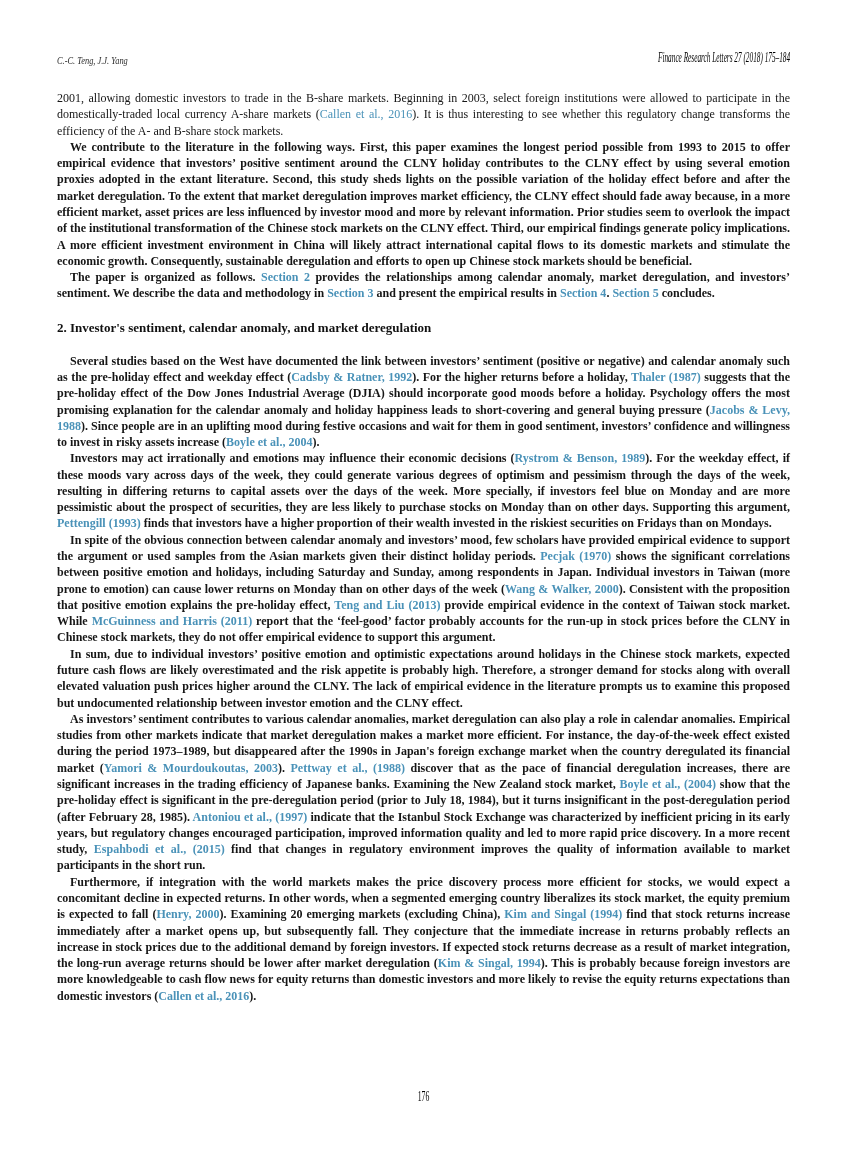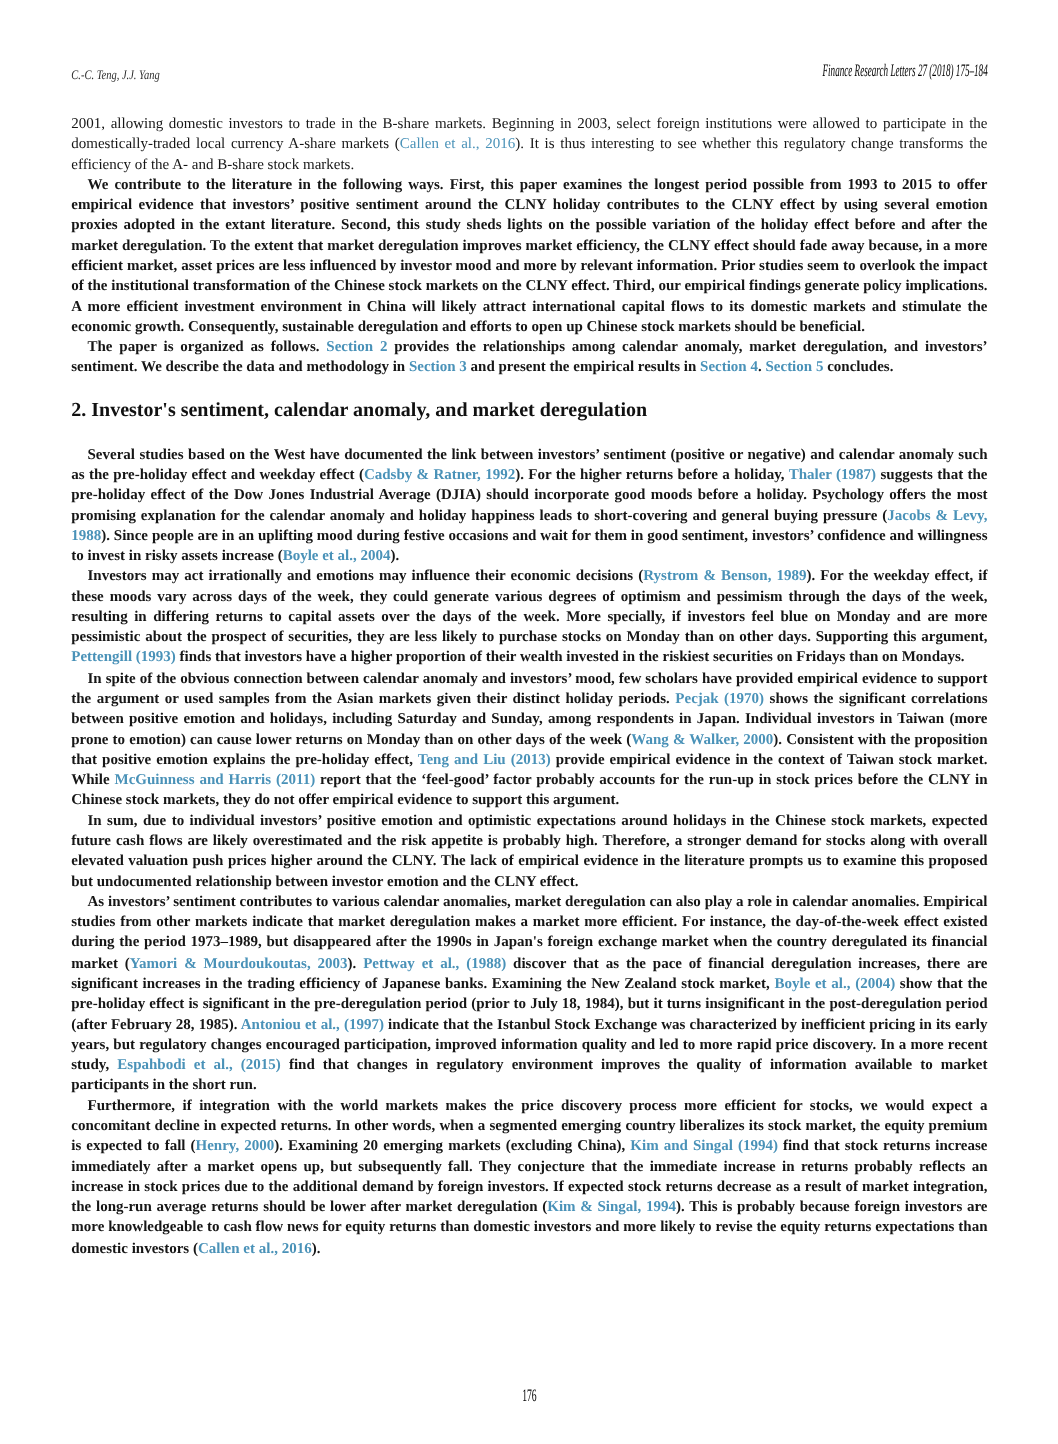--- a/index.html
+++ b/index.html
@@ -32,26 +32,26 @@
     font-style:italic; font-size:14px; color:#000;
     transform:scaleX(0.52); transform-origin:100% 100%;
   }
   .article-body { width:733px; }
   .para {
     font-size:12px; line-height:16.28px;
     text-align:justify; color:var(--text-color);
   }
   .para.indent { text-indent:13px;font-weight:bold; }
   .section-heading {
-    font-size:16px; font-weight:bold; color:#111;
+    font-size:13px; font-weight:bold; color:#111;
     margin:18px 0 17px 0;
   }
   .link { color:var(--link-color); cursor:pointer; }
   .page-number-wrap {
-    position:absolute; bottom:29px; left:0; width:100%;
+    position:absolute; bottom:50px; left:0; width:100%;
     text-align:center;
   }
   .page-number {
     display:inline-block; font-size:14px; color:#000;
     transform:scaleX(0.55); transform-origin:50% 50%;
   }
 </style>
 </head>
 <body>
 

